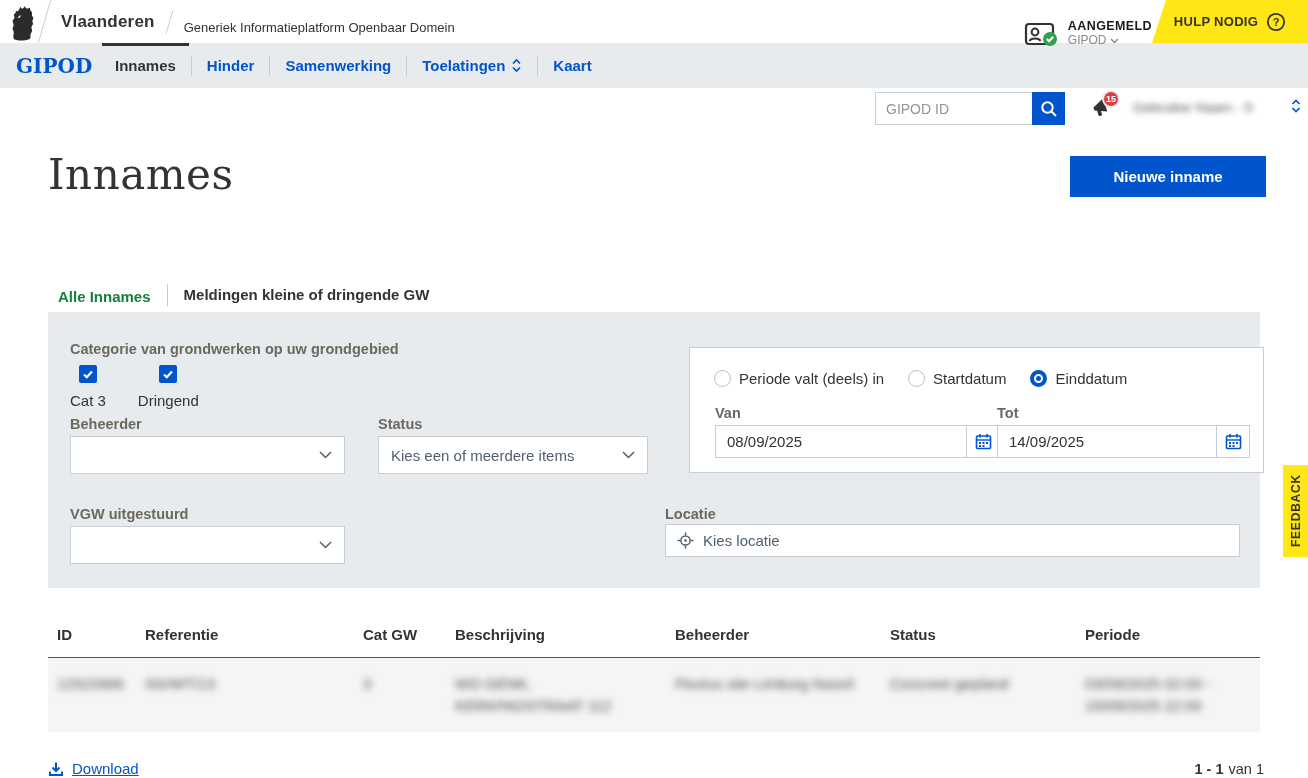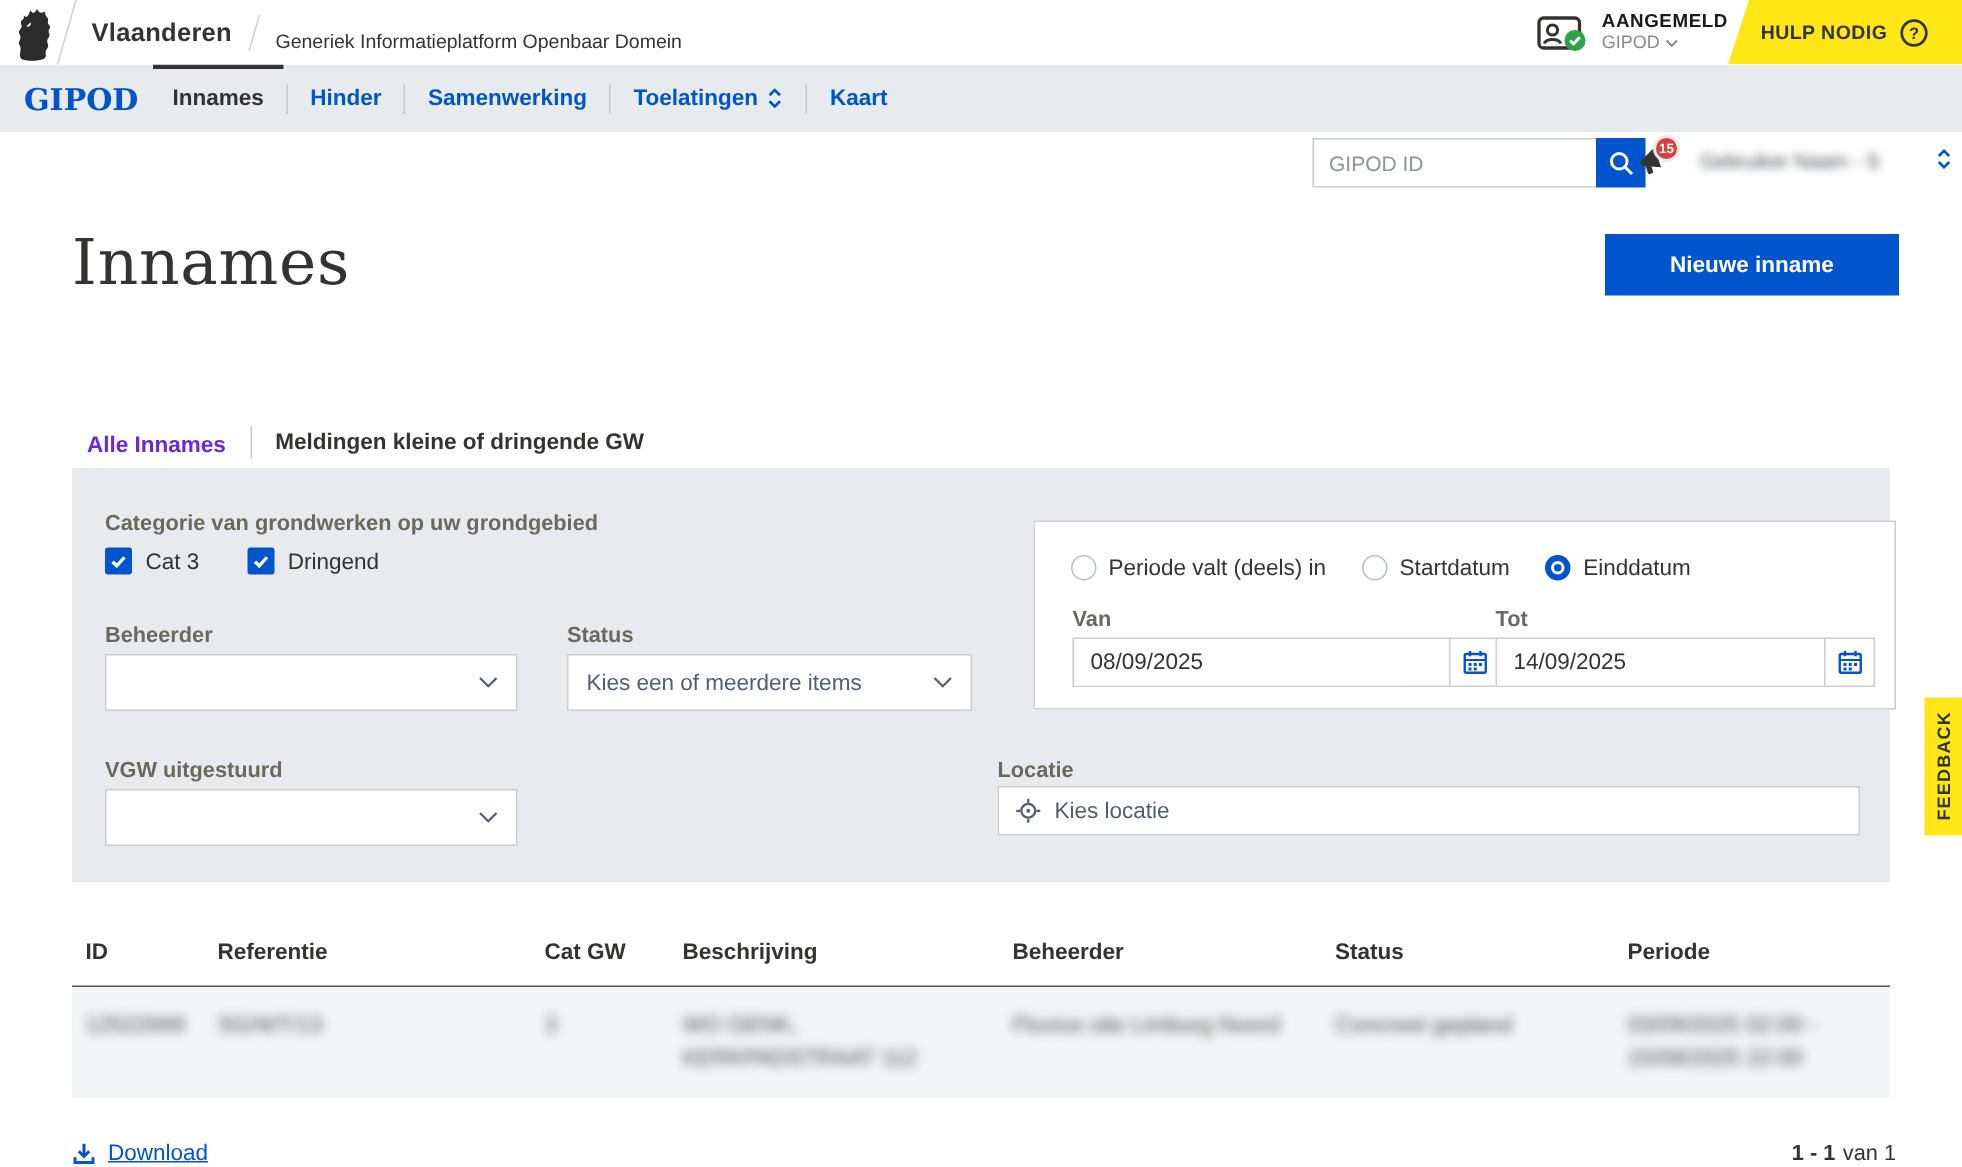--- a/index.html
+++ b/index.html
@@ -12,70 +12,70 @@
 
   
   .topbar { position:absolute; top:0; left:0; width:1308px; height:43px; background:#fff; z-index:5; }
   .topbar-left { position:absolute; left:0; top:0; height:43px; display:flex; align-items:center; }
   .lion { width:30px; height:36px; margin:3px 6px 0 8px; }
   .diag { width:1px; background:#c9ced4; transform:skewX(-16deg); }
   .diag.tall { height:43px; }
   .diag.short { height:24px; margin:0 14px; }
   .brand { font-size:17px; font-weight:bold; color:#333332; letter-spacing:.2px; margin-left:16px; }
   .site-title { font-size:13px; font-weight:500; color:#333332;margin-top:12px; }
-  .topbar-right { position:absolute; right:156px; top:0; height:43px; display:flex; align-items:center; gap:8px; }
+  .topbar-right { position:absolute; right:156px; top:12px; height:43px; display:flex; align-items:center; gap:8px; }
   .signin-text { display:flex; flex-direction:column; line-height:1.15; }
   .signin-label { font-size:12.5px; font-weight:bold; letter-spacing:.4px; color:#1a1a1a; }
   .signin-account { font-size:12px; color:#8a8a8a; display:flex; align-items:center; gap:3px; }
   .help-ribbon { position:absolute; right:0; top:0; width:156px; height:43px; background:#FFE615;
     clip-path:polygon(14px 0, 100% 0, 100% 100%, 0 100%);
     display:flex; align-items:center; justify-content:center; gap:8px; cursor:pointer; }
   .help-label { font-size:13px; font-weight:bold; color:#333332; letter-spacing:.3px; }
 
   
   .navbar { position:absolute; top:43px; left:0; width:1308px; height:45px; background:#E8EBEE; }
   .nav-logo { position:absolute; left:16px; top:0; height:45px; display:flex; align-items:center;
     font-family:"DejaVu Serif", serif; font-weight:bold; font-size:20px; color:#0055CC; cursor:pointer; }
   .nav-items { position:absolute; left:100px; top:0; height:45px; display:flex; align-items:stretch; }
   .nav-item { position:relative; display:flex; align-items:center; gap:6px; padding:0 15px;
     font-size:15px; font-weight:bold; color:#0055CC; cursor:pointer; }
   .nav-item.active { color:#333332; }
   .nav-item.active::before { content:""; position:absolute; top:0; left:2px; right:2px; height:3px; background:#333332; }
   .nav-sep { width:1px; height:20px; background:#c6ccd3; align-self:center; }
   .searchbox { position:absolute; left:875px; top:49px; display:flex; height:33px; }
-  .searchbox input { width:189px; height:33px; border:1px solid #c9ced4; border-right:none; padding:0 10px;
+  .searchbox input { width:157px; height:33px; border:1px solid #c9ced4; border-right:none; padding:0 10px;
     font-size:14px; color:#333; outline:none; font-family:inherit; }
   .searchbox input::placeholder { color:#8d949c; }
   .search-btn { width:33px; height:33px; background:#0055CC; border:none; display:flex; align-items:center; justify-content:center; cursor:pointer; }
   .notif { position:absolute; left:1090px; top:53px; width:26px; height:26px; cursor:pointer; }
   .notif-badge { position:absolute; left:12px; top:-6px; min-width:18px; height:18px; border-radius:50%;
     background:#DB3E3E; border:2px solid #E8EBEE; color:#fff; font-size:9px; font-weight:bold;
     display:flex; align-items:center; justify-content:center; }
   .user-masked { position:absolute; left:1133px; top:57px; width:120px; font-size:13.5px; color:#4a4f55;
     filter:blur(3px); white-space:nowrap; overflow:hidden; cursor:pointer; }
   .user-caret { position:absolute; left:1290px; top:55px; cursor:pointer; }
 
   
   .page-title { position:absolute; left:48px; top:150px; font-family:"DejaVu Serif", serif;
     font-weight:400; font-size:42px; color:#333332; letter-spacing:.5px; }
   .new-btn { position:absolute; left:1070px; top:156px; width:196px; height:41px; background:#0055CC;
     color:#fff; font-size:15px; font-weight:bold; border:none; cursor:pointer; font-family:inherit; }
 
   
   .tabs { position:absolute; left:48px; top:280px; display:flex; align-items:center; }
   .tab { font-size:15px; font-weight:bold; padding:6px 16px 11px 16px; cursor:pointer; }
-  .tab.link { color:#6d28d9; padding-left:10px; }
+  .tab.link { color:#15803d; padding-left:10px; }
   .tab.active { color:#333332; border-bottom:3px solid #333332; }
   .tab-sep { width:1px; height:22px; background:#c6ccd3; margin-bottom:8px; }
 
   
   .panel { position:absolute; left:48px; top:312px; width:1212px; height:276px; background:#E8EBEE; }
   .flabel { position:absolute; font-size:14.5px; font-weight:600; color:#6b695f; }
   .checkrow { position:absolute; left:22px; top:53px; display:flex; align-items:center; gap:14px; }
-  .checkitem { display:flex; align-items:center; gap:9px; margin-right:18px; cursor:pointer; }
+  .checkitem { display:flex; align-items:center; gap:9px; margin-right:18px; cursor:pointer;flex-direction:column; }
   .checkbox { width:18px; height:18px; background:#0055CC; border-radius:2px; display:flex; align-items:center; justify-content:center; }
   .checklabel { font-size:15px; color:#333332; }
   .select { position:absolute; height:38px; background:#fff; border:1px solid #c9ced4; display:flex;
     align-items:center; padding:0 12px; cursor:pointer; }
   .select .ph { font-size:15px; color:#51606F; flex:1; }
   .select .chev { margin-left:auto; }
   .whitebox { position:absolute; left:617px; top:35px; width:575px; height:126px; background:#fff; border:1px solid #c9ced4;margin-left:24px; }
   .radiorow { position:absolute; left:24px; top:22px; display:flex; align-items:center; gap:10px; }
   .radioitem { display:flex; align-items:center; gap:8px; margin-right:14px; cursor:pointer; }
   .radio-off { width:17px; height:17px; border-radius:50%; border:1.5px solid #b6bfc8; background:#fff; }

